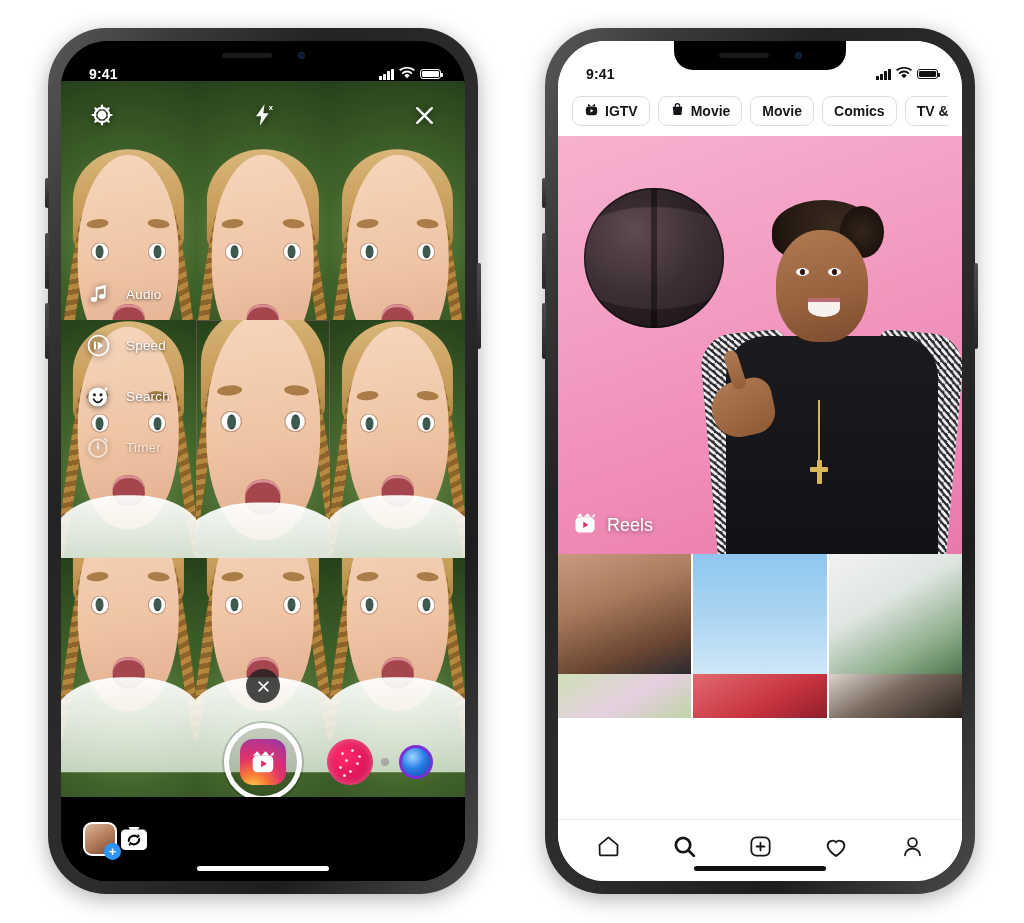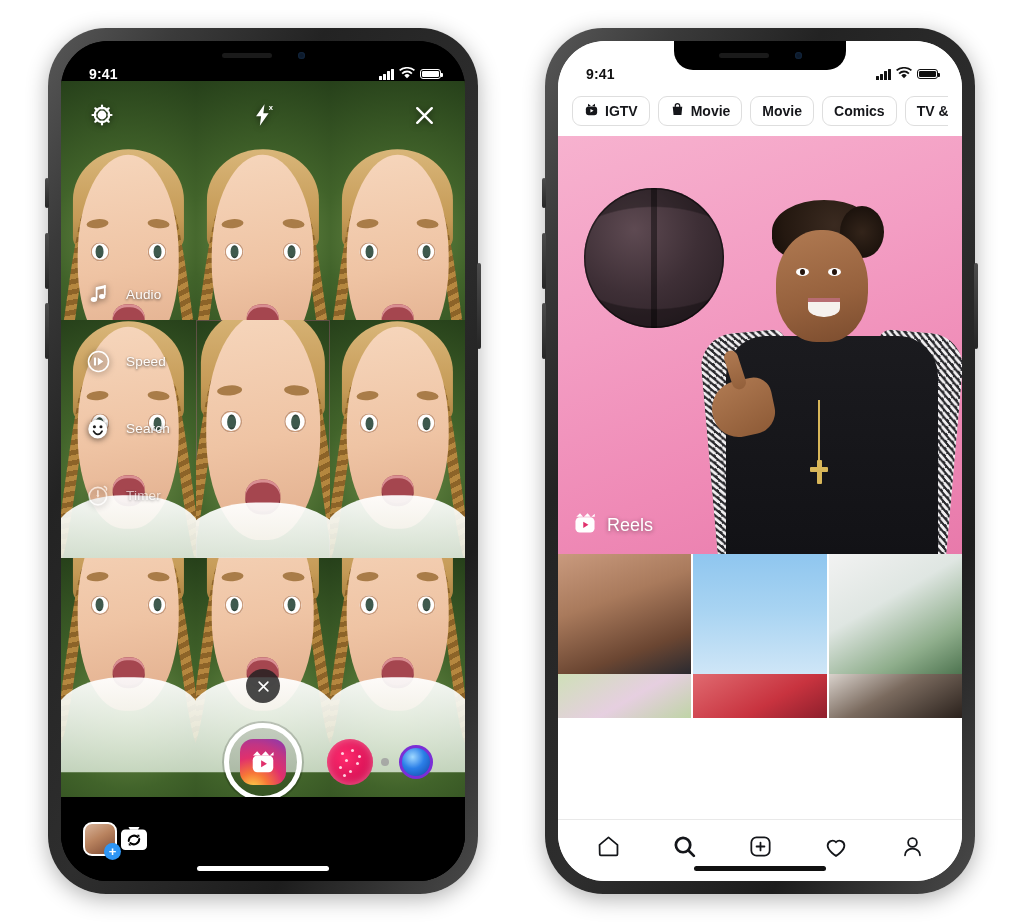--- a/index.html
+++ b/index.html
@@ -143,21 +143,21 @@
 
   
   .cam-top { position: absolute; top: 52px; left: 0; right: 0; height: 44px;
     display: flex; align-items: center; justify-content: space-between;
     padding: 0 26px; z-index: 7; }
   .ctl-ico { width: 30px; height: 30px; display: flex; align-items: center; justify-content: center;
     color: #fff; filter: drop-shadow(0 1px 3px rgba(0,0,0,.55)); }
 
   
   .cam-tools { position: absolute; left: 22px; top: 238px; z-index: 7;
-    display: flex; flex-direction: column; gap: 37px; }
+    display: flex; flex-direction: column; gap: 21px; }
   .tool { display: flex; align-items: center; gap: 13px; }
   .tool-ico { width: 30px; height: 30px; display:flex; align-items:center; justify-content:center;
     color:#fff; filter: drop-shadow(0 1px 3px rgba(0,0,0,.6)); flex: none; }
   .tool-lbl { color: #fff; font-size: 13.5px; font-weight: 500; letter-spacing:.2px;
     text-shadow: 0 1px 3px rgba(0,0,0,.7); opacity: .96; }
   .tool.faded .tool-ico, .tool.faded .tool-lbl { opacity: .62; }
 
   
   .cam-clear {
     position: absolute; left: 50%; transform: translateX(-50%); bottom: 178px; z-index: 7;

